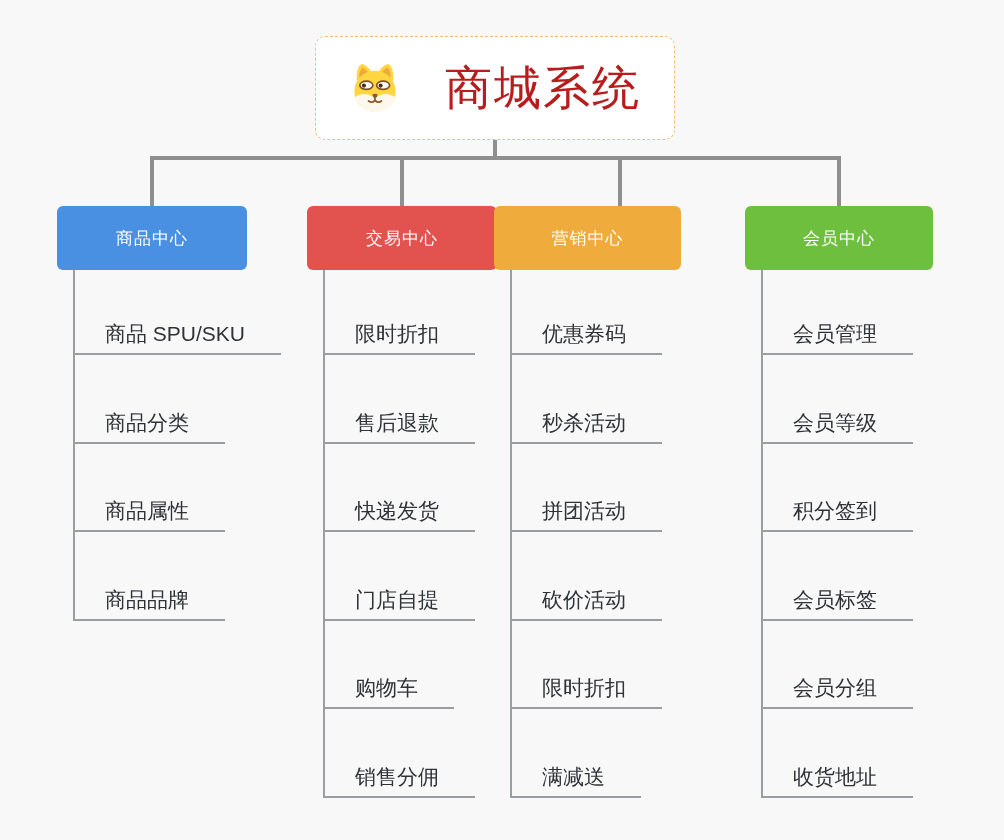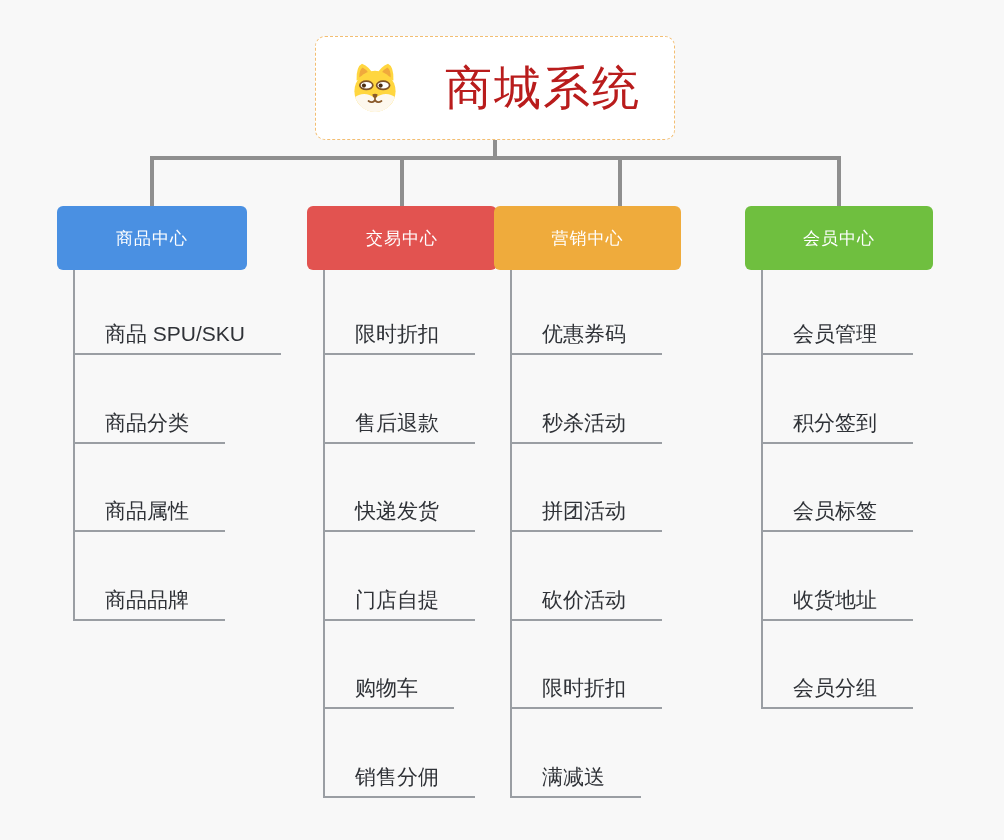--- a/index.html
+++ b/index.html
@@ -135,20 +135,21 @@
       <div class="leaf">砍价活动</div>
       <div class="leaf">限时折扣</div>
       <div class="leaf">满减送</div>
     </div>
   </div>
 
   <div class="branch b4">
     <div class="branch-header" style="background: rgb(111, 191, 63);">会员中心</div>
     <div class="branch-items">
       <div class="leaf">会员管理</div>
+      <div class="leaf">会员等级</div>
       <div class="leaf">积分签到</div>
       <div class="leaf">会员标签</div>
+      <div class="leaf">会员分组</div>
       <div class="leaf">收货地址</div>
-      <div class="leaf">会员分组</div>
     </div>
   </div>
 
 </div>
 
 </body></html>

